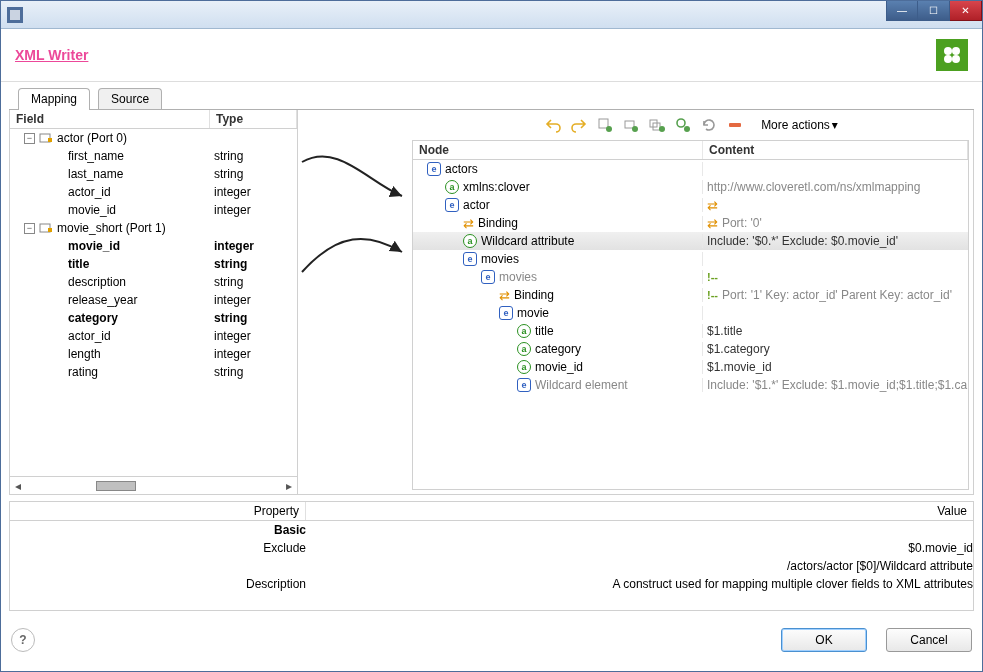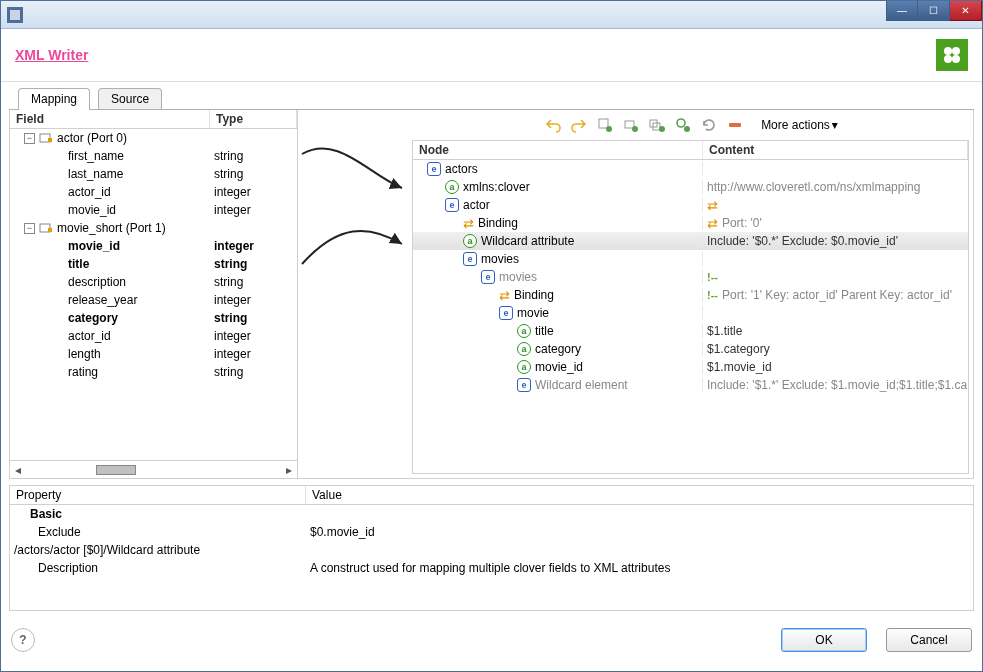--- a/index.html
+++ b/index.html
@@ -70,21 +70,21 @@
 .content-cell { padding: 0 4px; white-space:nowrap; overflow:hidden; color:#333; display:flex; align-items:center; gap:4px; }
 .content-cell.grey { color:#888; }
 
 .badge { width:14px; height:14px; border-radius:3px; border:1px solid; display:flex; align-items:center; justify-content:center; font-size:9px; font-weight:bold; }
 .badge.e { border-color:#3060c0; color:#3060c0; background:#fff; }
 .badge.a { border-color:#2a9020; color:#2a9020; background:#fff; border-radius:7px; }
 .bind-icon { color:#e09000; font-size:13px; line-height:1; }
 .marker { color:#6aa020; font-weight:bold; font-size:11px; }
 
 
-.prop-panel { height: 126px; margin: 6px 8px 0 8px; border: 1px solid #d0d0d0; display:flex; flex-direction:column; }
+.prop-panel { height: 110px; margin: 6px 8px 0 8px; border: 1px solid #d0d0d0; display:flex; flex-direction:column;text-align:right; }
 .prop-header { display:flex; border-bottom:1px solid #d0d0d0; }
 .prop-header > div { padding:2px 6px; }
 .prop-header .col-prop { width: 296px; border-right:1px solid #e0e0e0; }
 .prop-header .col-val { flex:1; }
 .prop-body { flex:1; overflow:auto; }
 .prop-row { display:flex; height:18px; align-items:center; }
 .prop-row.section { font-weight:bold; }
 .prop-row .col-prop { width:296px; padding-left: 28px; }
 .prop-row.section .col-prop { padding-left: 20px; }
 .prop-row .col-val { flex:1; padding-left: 4px; }

